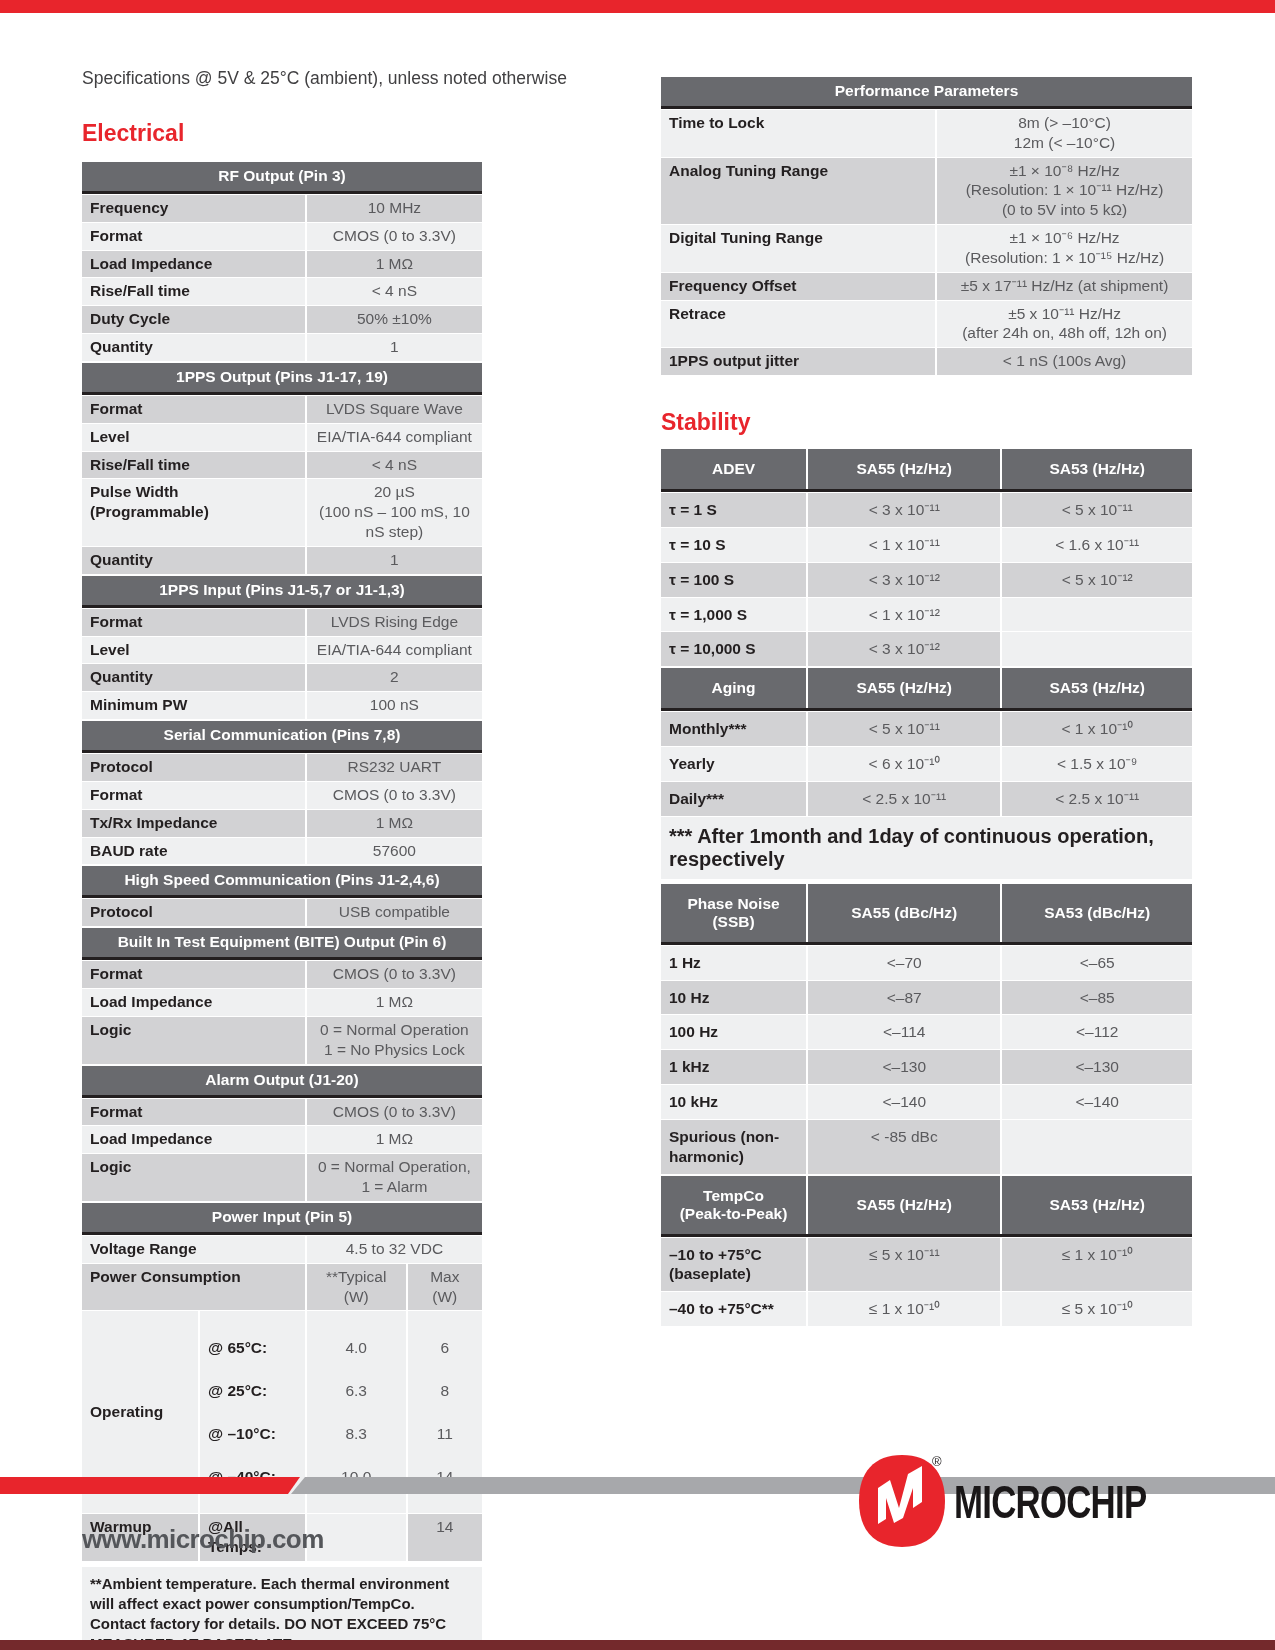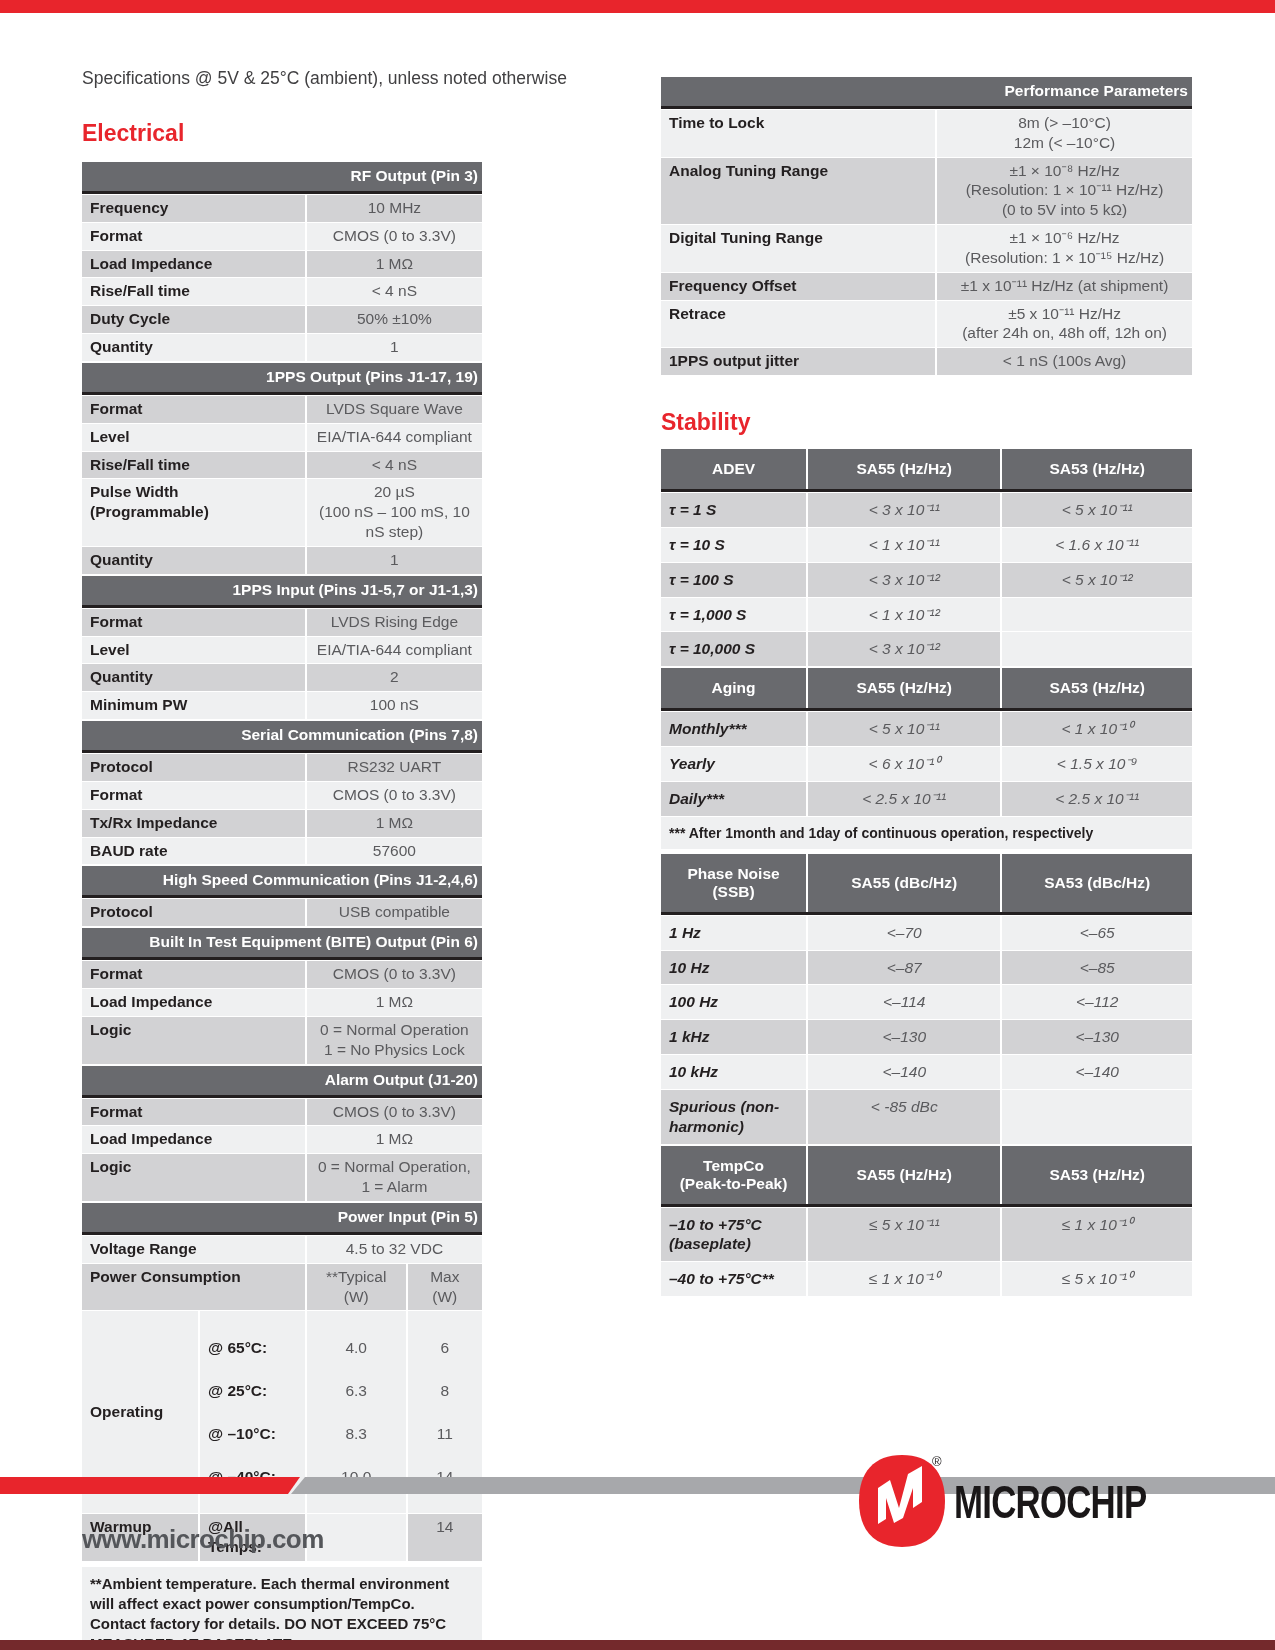--- a/index.html
+++ b/index.html
@@ -10,45 +10,45 @@
   .bottom-bar{position:absolute;bottom:0;left:0;width:100%;height:10px;background:#74292c;}
 
   .spec-note{position:absolute;left:82px;top:68px;font-size:17.5px;color:#414042;}
 
   .h-red{font-size:23px;font-weight:bold;color:#e8252c;margin:0 0 15px 0;}
 
   .left-col{position:absolute;left:82px;top:120px;width:400px;}
   .right-col{position:absolute;left:661px;top:75px;width:531px;}
 
   
-  .t-head{background:#696a6e;color:#ffffff;font-weight:bold;font-size:15.5px;text-align:right;
+  .t-head{background:#696a6e;color:#ffffff;font-weight:bold;font-size:15.5px;text-align:center;
           padding:5px 4px 6px;border-bottom:3px solid #231f20;margin-top:2px;white-space:pre-line;}
   .t-row{display:grid;column-gap:2px;margin-top:1px;}
   .cell{padding:3px 8px 4px;font-size:15.5px;line-height:1.28;}
   .label{font-weight:bold;color:#231f20;text-align:left;white-space:pre-line;}
   .value{color:#5a5a5d;text-align:center;white-space:pre-line;}
   .dark .cell{background:#d2d2d4;}
   .light .cell{background:#eff0f1;}
   .cell.empty{background:#eff0f1;}
 
   
   .kv-left .t-row{grid-template-columns:calc(56.2% - 2px) 1fr;}
   .kv-perf .t-row{grid-template-columns:calc(52% - 2px) 1fr;border-radius:15px;}
 
   
-  .g3 .t-row{grid-template-columns:calc(27.7% - 2px) calc(36.6% - 2px) 1fr;font-style:italic;}
+  .g3 .t-row{grid-template-columns:calc(27.7% - 2px) calc(36.6% - 2px) 1fr;}
   .g3 .t-hrow{display:grid;grid-template-columns:calc(27.7% - 2px) calc(36.6% - 2px) 1fr;
               column-gap:2px;border-bottom:3px solid #231f20;margin-top:2px;}
   .g3 .t-hrow .hcell{background:#696a6e;color:#fff;font-weight:bold;font-size:15.5px;text-align:center;
               padding:11px 4px;white-space:pre-line;display:flex;align-items:center;justify-content:center;}
   .g3 .cell{padding:7px 8px;}
 
   .foot-note{background:#eff0f1;font-weight:bold;font-size:15px;line-height:1.32;
              padding:7px 8px 9px;margin-top:6px;color:#231f20;}
-  .aging-note{background:#eff0f1;font-weight:bold;font-size:14px;padding:8px 8px;
+  .aging-note{background:#eff0f1;font-weight:bold;font-size:20px;padding:8px 8px;
               margin-top:1px;margin-bottom:5px;color:#231f20;}
 
   
   .pw-volt{grid-template-columns:calc(56.2% - 2px) 1fr;}
   .pw-cons{grid-template-columns:calc(56.2% - 2px) calc(25.2% - 2px) 1fr;}
   .pw-4col{grid-template-columns:calc(29.5% - 2px) calc(26.7% - 2px) calc(25.2% - 2px) 1fr;}
   .pw-op .cell{padding-top:5px;padding-bottom:6px;}
   .op-line{line-height:23px;}
   .op-center{display:flex;align-items:center;}
 
@@ -259,21 +259,21 @@
 (Resolution: 1 × 10⁻¹¹ Hz/Hz)
 (0 to 5V into 5 kΩ)</div>
         </div>
         <div class="t-row light">
           <div class="cell label">Digital Tuning Range</div>
           <div class="cell value">±1 × 10⁻⁶ Hz/Hz
 (Resolution: 1 × 10⁻¹⁵ Hz/Hz)</div>
         </div>
         <div class="t-row dark">
           <div class="cell label">Frequency Offset</div>
-          <div class="cell value">±1 x 10⁻¹¹ Hz/Hz (at shipment)</div>
+          <div class="cell value">±5 x 17⁻¹¹ Hz/Hz (at shipment)</div>
         </div>
         <div class="t-row light">
           <div class="cell label">Retrace</div>
           <div class="cell value">±5 x 10⁻¹¹ Hz/Hz
 (after 24h on, 48h off, 12h on)</div>
         </div>
         <div class="t-row dark">
           <div class="cell label">1PPS output jitter</div>
           <div class="cell value">&lt; 1 nS (100s Avg)</div>
         </div>

